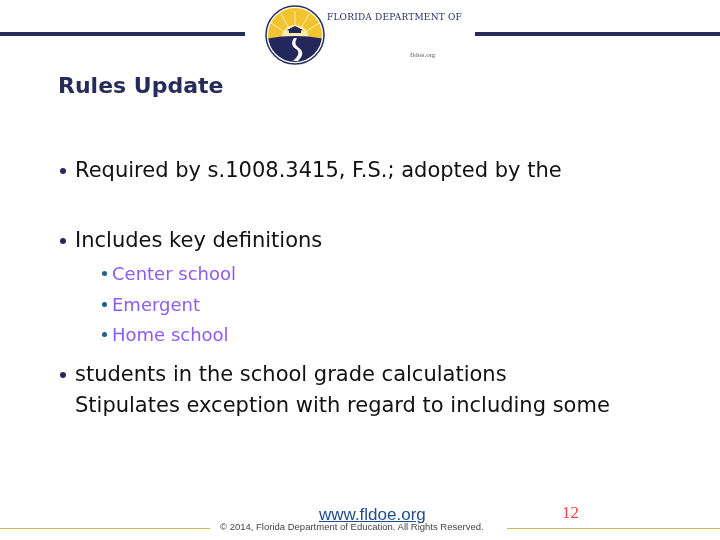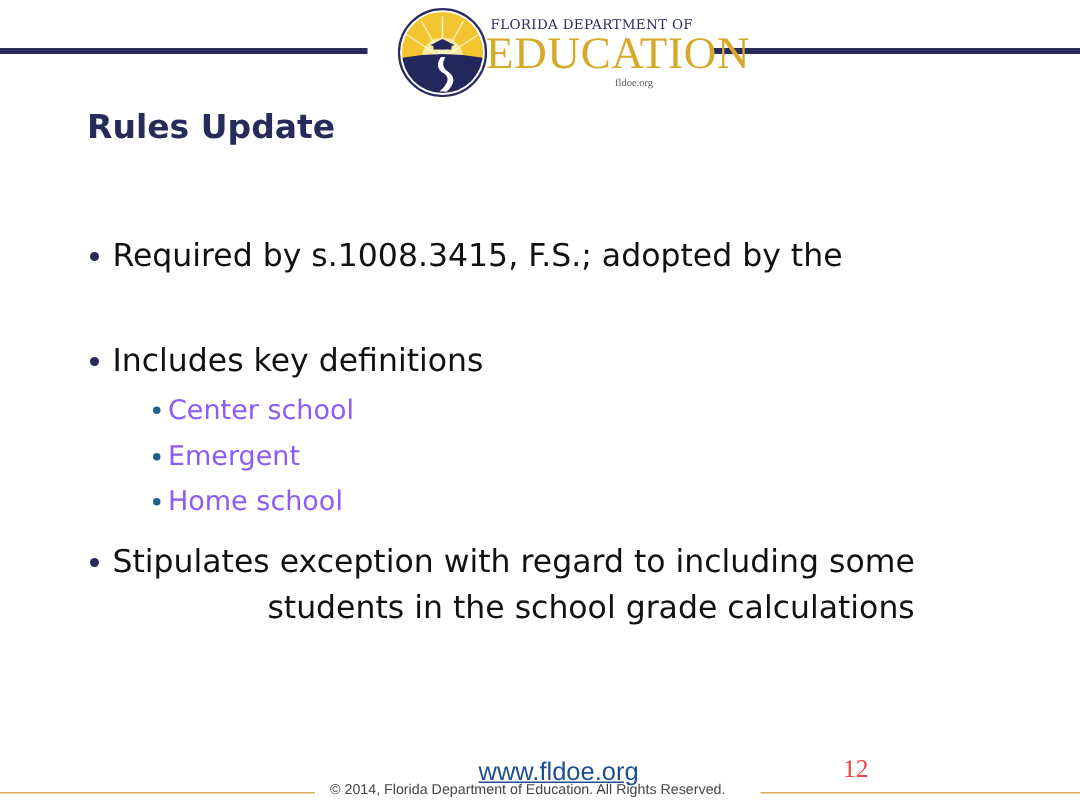--- a/index.html
+++ b/index.html
@@ -26,21 +26,21 @@
     }
     .title {
       position: absolute; left: 58px; top: 68px;
       font-family: "DejaVu Sans", sans-serif; font-weight: bold;
       font-size: 22px; line-height: 35px; color: #262b5a; margin: 0;
     }
     .title div { white-space: nowrap; }
     .bullets { position: absolute; left: 0; top: 0; }
     .b1 {
       position: absolute; left: 75px; font-size: 21px; line-height: 31px;
-      color: #111; white-space: nowrap; text-align: right;
+      color: #111; white-space: nowrap;
     }
     .b1 .dot {
       position: absolute; left: -15px; top: 13px; width: 6px; height: 6px;
       border-radius: 50%; background: #262b5a;
     }
     .b2 {
       position: absolute; left: 112px; font-size: 18px; line-height: 31px;
       color: #8b5cf6; white-space: nowrap;
     }
     .b2 .dot {
@@ -84,21 +84,20 @@
         <line x1="30" y1="34" x2="6" y2="18"></line>
         <line x1="30" y1="34" x2="54" y2="18"></line>
       </g>
       <path d="M0 34 Q30 28 60 34 L60 60 L0 60 Z" fill="#22285c"></path>
       <path d="M29 33 Q24 40 31 44 Q37 48 28 56 L33 56 Q41 48 34 43 Q28 39 32 33 Z" fill="#ffffff"></path>
       <rect x="24" y="25" width="12" height="3" fill="#22285c"></rect>
       <polygon points="30,21 38,25 30,28 22,25" fill="#22285c"></polygon>
     </g>
   </svg>
   <div class="logo-text-1">FLORIDA DEPARTMENT OF</div>
-  <div class="logo-text-2">EDUCATION</div>
   <div class="logo-text-3">fldoe.org</div>
 </div>
 
 <div class="title">
   <div>Rules Update</div>
 </div>
 
 <div class="bullets">
   <div class="b1" style="top:155px;">
     <span class="dot"></span>
@@ -115,22 +114,22 @@
   <div class="b2" style="top:289px;">
     <span class="dot"></span>
     <div>Emergent</div>
   </div>
   <div class="b2" style="top:319px;">
     <span class="dot"></span>
     <div>Home school</div>
   </div>
   <div class="b1" style="top:359px;">
     <span class="dot"></span>
+    <div>students in the school grade calculations</div>
     <div>Stipulates exception with regard to including some</div>
-    <div>students in the school grade calculations</div>
   </div>
 </div>
 
 <div class="footer-link">www.fldoe.org</div>
 <div class="hline foot-line" style="left:0;width:210px;"></div>
 <div class="footer-copy">© 2014, Florida Department of Education. All Rights Reserved.</div>
 <div class="hline foot-line" style="left:507px;width:213px;"></div>
 <div class="page-num">12</div>
 
 </body></html>

